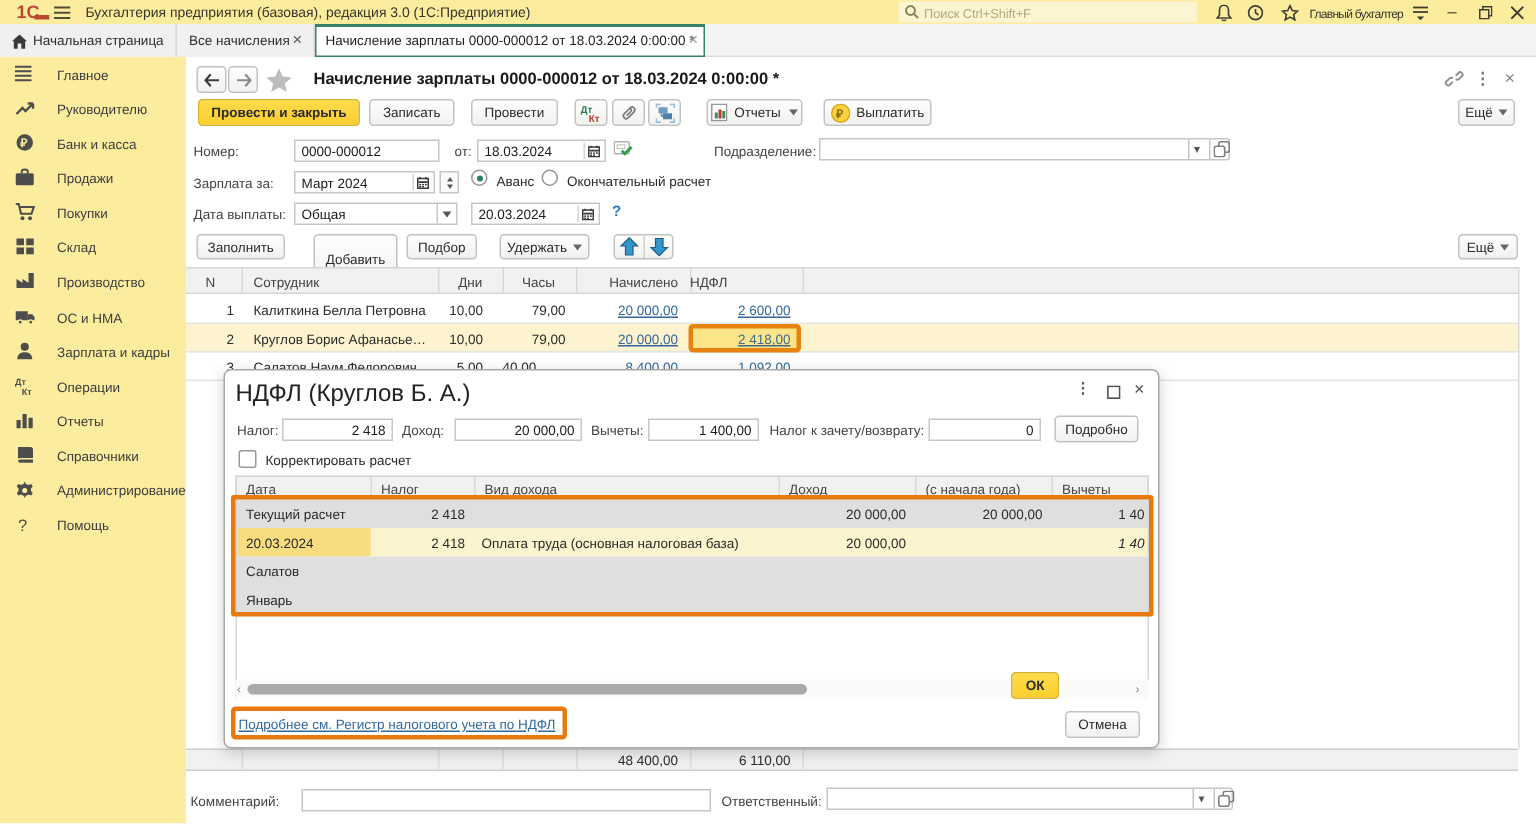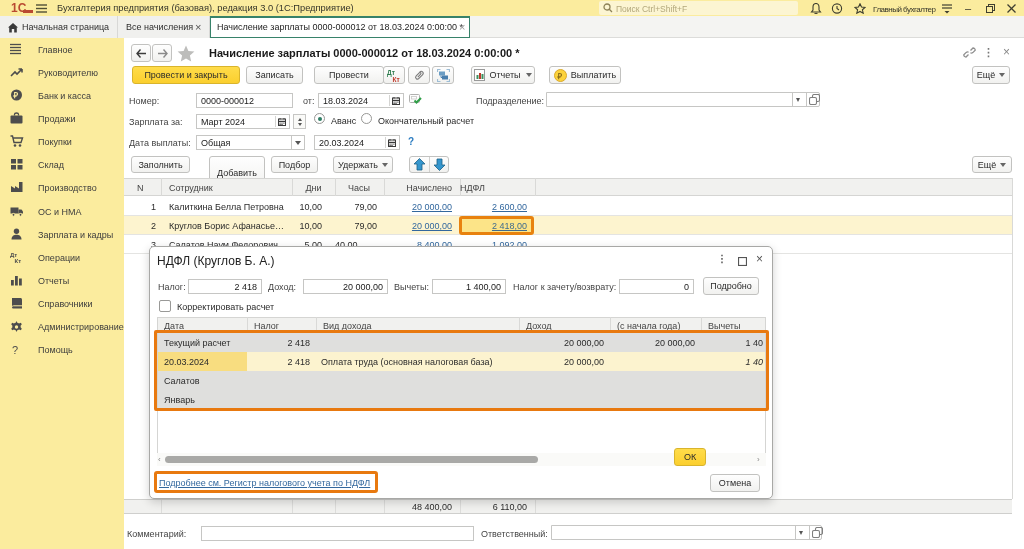--- a/index.html
+++ b/index.html
@@ -1,19 +1,19 @@
 <!DOCTYPE html>
 <html><head><meta charset="utf-8">
 <style>
 *{margin:0;padding:0;box-sizing:border-box}
 html,body{width:1024px;height:549px;overflow:hidden}
 body{font-family:"Liberation Sans",sans-serif;font-size:9px;color:#333;background:#fff;position:relative}
 .abs{position:absolute}
 .btn{position:absolute;display:flex;align-items:center;justify-content:center;height:18px;background:linear-gradient(#fefefe,#f1f1ef);border:1px solid #c2c2c0;border-radius:3px;color:#2b2b2b;font-size:9px;white-space:nowrap}
-.btn.yellow{background:linear-gradient(#ffdc4a,#fbcf2e);border-color:#d9b42c;font-weight:normal}
+.btn.yellow{background:linear-gradient(#ffdc4a,#fbcf2e);border-color:#d9b42c;font-weight:bold}
 .inp{position:absolute;background:#fff;border:1px solid #c6c6c4;height:15px;display:flex;align-items:center;font-size:9px;color:#1a1a1a}
 .lbl{position:absolute;color:#444;white-space:nowrap}
 .lnk{color:#33689e;text-decoration:underline}
 .caret{display:inline-block;width:0;height:0;border-left:3px solid transparent;border-right:3px solid transparent;border-top:4px solid #555}
 </style></head>
 <body>
 
 <div class="abs" style="left:0;top:0;width:1024px;height:16px;background:#fbec9e"></div>
 <svg class="abs" style="left:11px;top:1px" width="22" height="13">
     <text x="0" y="11" font-size="12" font-weight="bold" fill="#b94a31" font-family="Liberation Sans">1С</text>
@@ -184,21 +184,21 @@
     <g fill="none" stroke="#8f8f8f" stroke-width="1.3">
       <path d="M5.5 7.5 L3 10 A2.1 2.1 0 0 1 0.8 7.8 L3.2 5.4 A2.1 2.1 0 0 1 5.6 5.2"></path>
       <path d="M7.5 3.5 L10 1 A2.1 2.1 0 0 1 12.2 3.2 L9.8 5.6 A2.1 2.1 0 0 1 7.4 5.8"></path>
     </g>
   </svg>
 <div class="abs" style="left:983px;top:46px;color:#777;font-size:11px;font-weight:bold">⋮</div>
 <div class="abs" style="left:1003px;top:45px;color:#888;font-size:12px">×</div>
 
 <div class="btn yellow" style="left:132px;top:66px;width:108px">Провести и закрыть</div>
 <div class="btn" style="left:246px;top:66px;width:57px">Записать</div>
-<div class="btn" style="left:314px;top:66px;width:70px">Провести</div>
+<div class="btn" style="left:314px;top:66px;width:58px">Провести</div>
 <div class="btn" style="left:383px;top:66px;width:22px">
     <svg width="14" height="13">
       <text x="0" y="6" font-size="6.5" font-weight="bold" fill="#2f7d4f">Дт</text>
       <text x="5.5" y="12.5" font-size="6.5" font-weight="bold" fill="#c03a2b">Кт</text>
     </svg>
   </div>
 <div class="btn" style="left:408px;top:66px;width:22px">
     <svg width="13" height="13">
       <g transform="rotate(45 6.5 6.5)">
         <path d="M4.2 4 C4.2 2.5 5.2 1.8 6.2 1.8 C7.2 1.8 8.2 2.5 8.2 4 L8.2 9 C8.2 10.2 7.4 11 6.3 11 C5.2 11 4.4 10.2 4.4 9 L4.4 4.8 C4.4 4.1 4.9 3.7 5.4 3.7 C5.9 3.7 6.4 4.1 6.4 4.8 L6.4 8.8" fill="none" stroke="#7a7a7a" stroke-width="1.1"></path>
@@ -376,21 +376,21 @@
 <div class="inp" style="left:551px;top:525px;width:271px;border-radius:0 2px 2px 0"></div>
 <div class="abs" style="left:795px;top:526px;width:1px;height:13px;background:#c6c6c4"></div>
 <div class="abs" style="left:809px;top:526px;width:1px;height:13px;background:#c6c6c4"></div>
 <span class="caret abs" style="left:799px;top:531px;border-top-color:#555;border-left-width:2.5px;border-right-width:2.5px"></span>
 <svg class="abs" style="left:812px;top:527px" width="11" height="11">
     <rect x="3.5" y="0.5" width="7" height="7" rx="1.5" fill="none" stroke="#7f7f7f" stroke-width="1.1"></rect>
     <rect x="0.5" y="3.5" width="7" height="7" rx="1.5" fill="#fff" stroke="#7f7f7f" stroke-width="1.1"></rect>
   </svg>
 
 <div class="abs" style="left:149px;top:246px;width:624px;height:253px;background:#fff;border:1px solid #a8a8a6;border-radius:5px;box-shadow:0 3px 10px rgba(0,0,0,0.18)"></div>
-<div class="abs" style="left:157px;top:254px;font-size:12px;color:#222">НДФЛ (Круглов Б. А.)</div>
+<div class="abs" style="left:157px;top:254px;font-size:16px;color:#222">НДФЛ (Круглов Б. А.)</div>
 <div class="abs" style="left:717px;top:253px;color:#555;font-size:10px;font-weight:bold">⋮</div>
 <svg class="abs" style="left:738px;top:257px" width="9" height="9">
     <rect x="0.5" y="0.5" width="8" height="8" fill="none" stroke="#555" stroke-width="1.2"></rect>
   </svg>
 <div class="abs" style="left:756px;top:252px;color:#555;font-size:12px">×</div>
 
 <div class="lbl" style="left:158px;top:282px">Налог:</div>
 <div class="inp" style="left:188px;top:279px;width:74px;justify-content:flex-end;padding-right:4px">2 418</div>
 <div class="lbl" style="left:268px;top:282px">Доход:</div>
 <div class="inp" style="left:303px;top:279px;width:85px;justify-content:flex-end;padding-right:4px">20 000,00</div>

